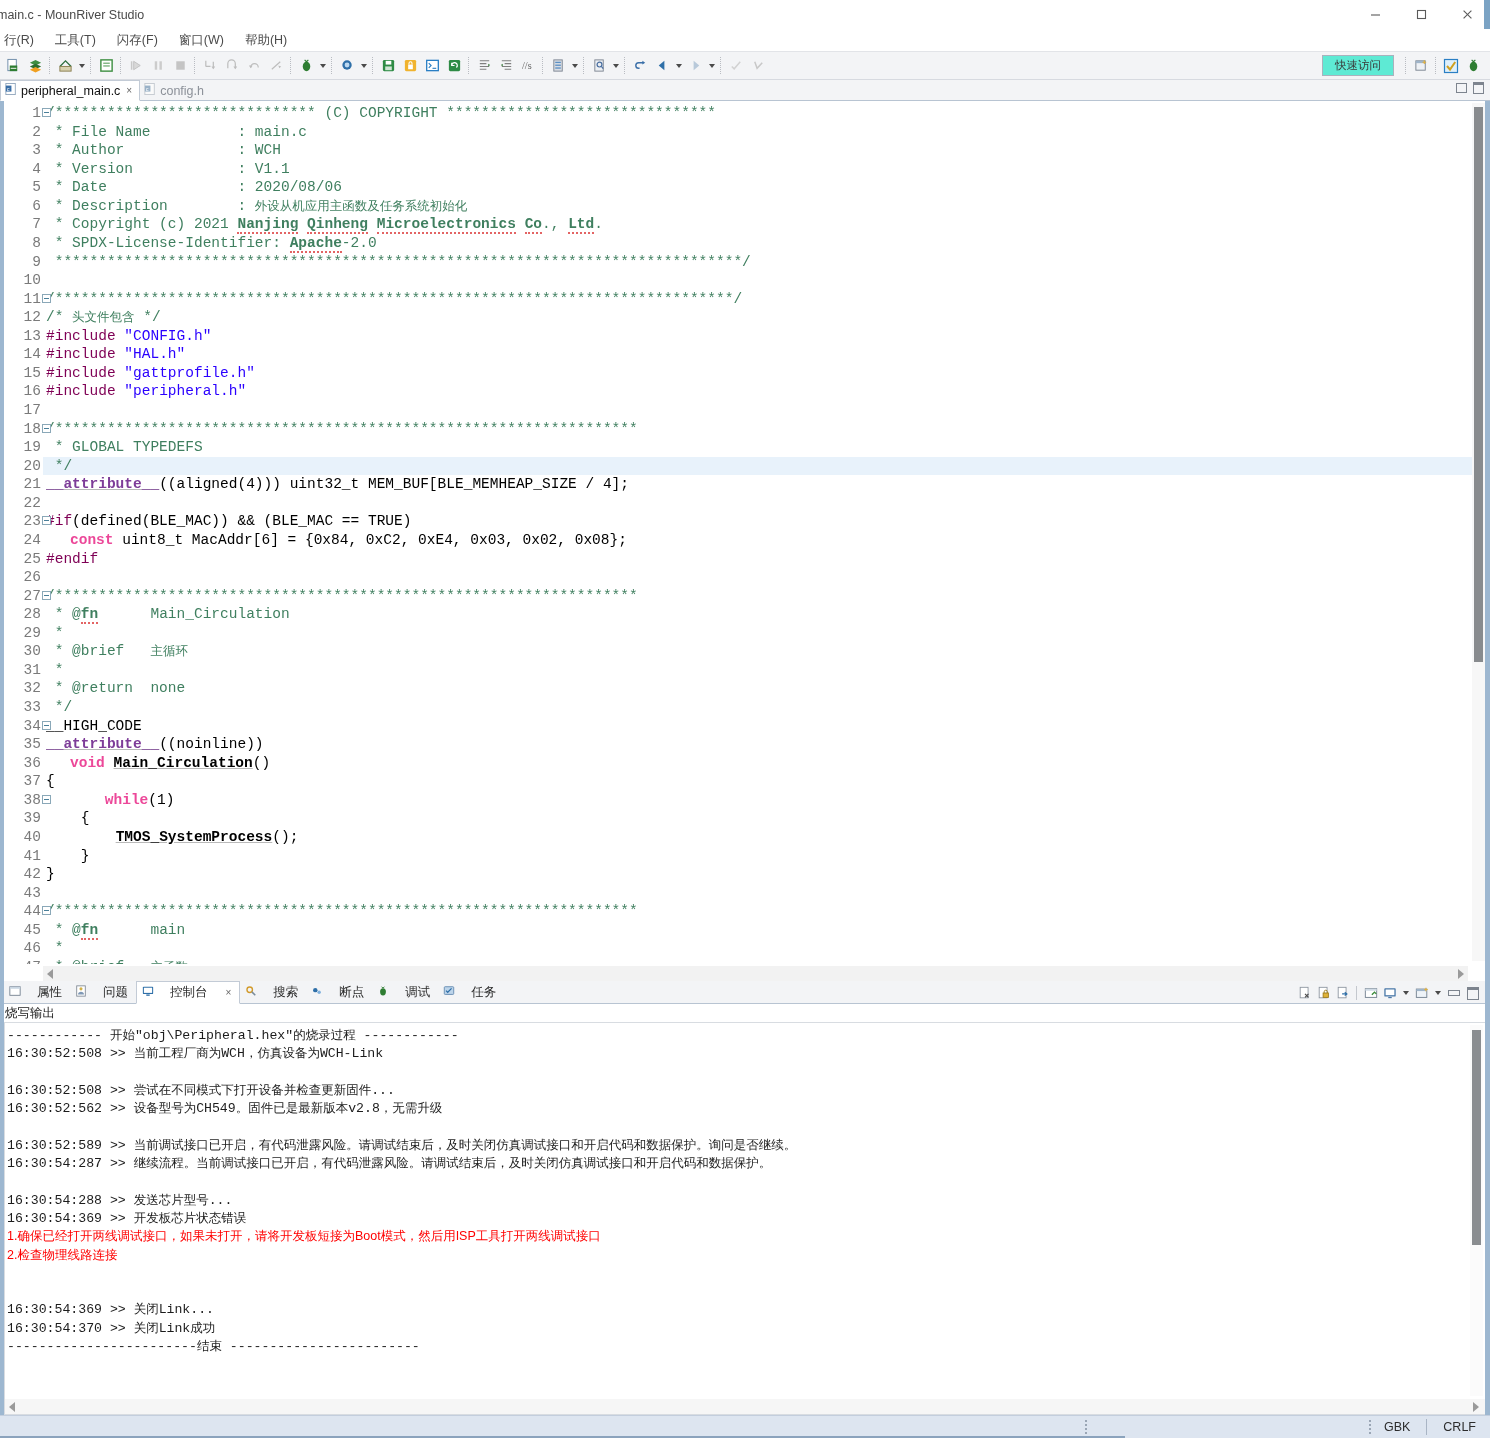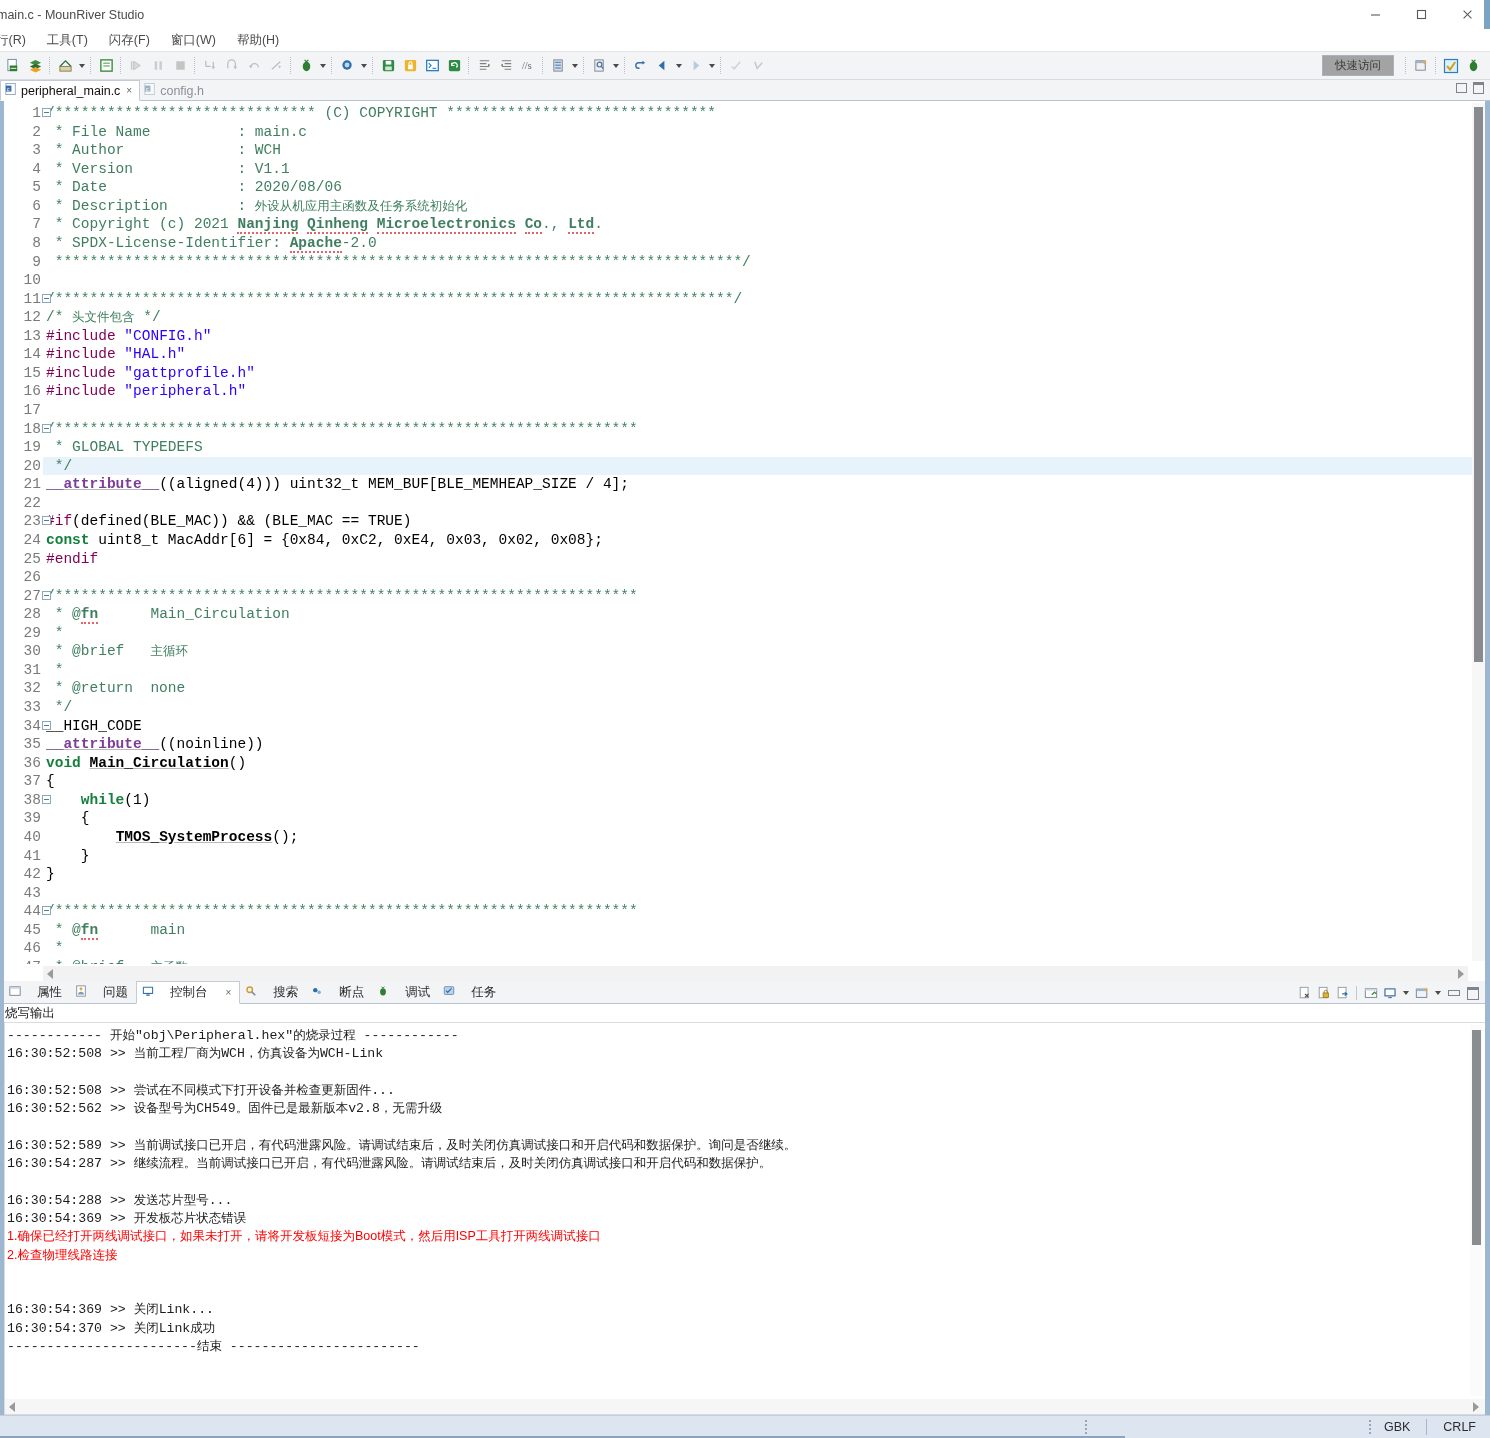--- a/index.html
+++ b/index.html
@@ -68,21 +68,21 @@
 
   
   .menubar {
     height: 21px;
     background: #ffffff;
     display: flex;
     align-items: center;
     font-size: 12.5px;
     color: #4b4b4b;
     flex: 0 0 auto;
-    padding-left: 0px;
+    padding-left: 8px;
   }
   .menuitem {
     padding: 0 11px 0 0;
     margin-right: 10px;
     white-space: nowrap;
     color: #4b4b4b;
   }
   .menuitem:first-child { margin-left: -4px; }
 
   
@@ -114,21 +114,21 @@
   }
   .tb-arrow i {
     width:0;height:0;border-left:3.5px solid transparent;border-right:3.5px solid transparent;
     border-top:4px solid #4a4a4a; display:block;
   }
   .quickaccess {
     position: absolute;
     right: 96px; top: 3px;
     width: 70px; height: 19px;
     border: 1px solid #a9b2bd;
-    background: #a3a3a3;
+    background: #5eead4;
     font-size: 11.5px;
     color: #3a3a3a;
     display:flex; align-items:center; justify-content:center;margin-left:48px;
   }
   .tb-right {
     position:absolute; right: 6px; top:0; height:27px;
     display:flex; align-items:center;
   }
 
   
@@ -227,21 +227,21 @@
     white-space: pre;
   }
   .cline {
     height: 18.57px;
     line-height: 18.57px;
     padding-left: 3px;
     white-space: pre;
   }
   .cline.hl { background: #e8f2fb; }
   .cm  { color: #3f7f5f; }   
-  .kw  { color: #15803d; font-weight: bold; } 
+  .kw  { color: #ec4899; font-weight: bold; margin-left: 24px; } 
   .pp  { color: #7f0055; font-weight: normal; } 
   .str { color: #2a00ff; }
   .fn  { color: #000000; font-weight: bold; }
   .id  { color: #000000; }
   .macro { color: #7d3c98; font-weight:bold; }
   .spell { border-bottom: 2px dotted #e36464; font-weight: bold; }
   .undl { text-decoration: underline; text-decoration-color:#b9b9b9; }
 
   .editor-vscroll {
     position: absolute;

